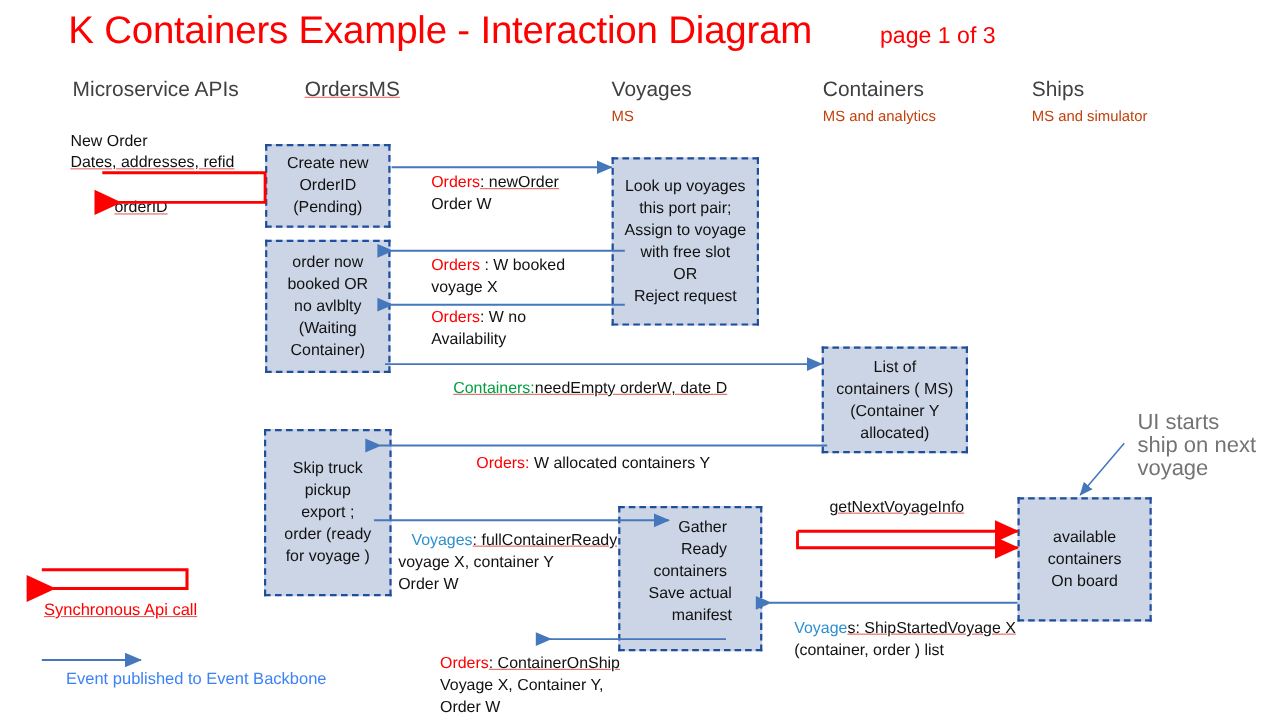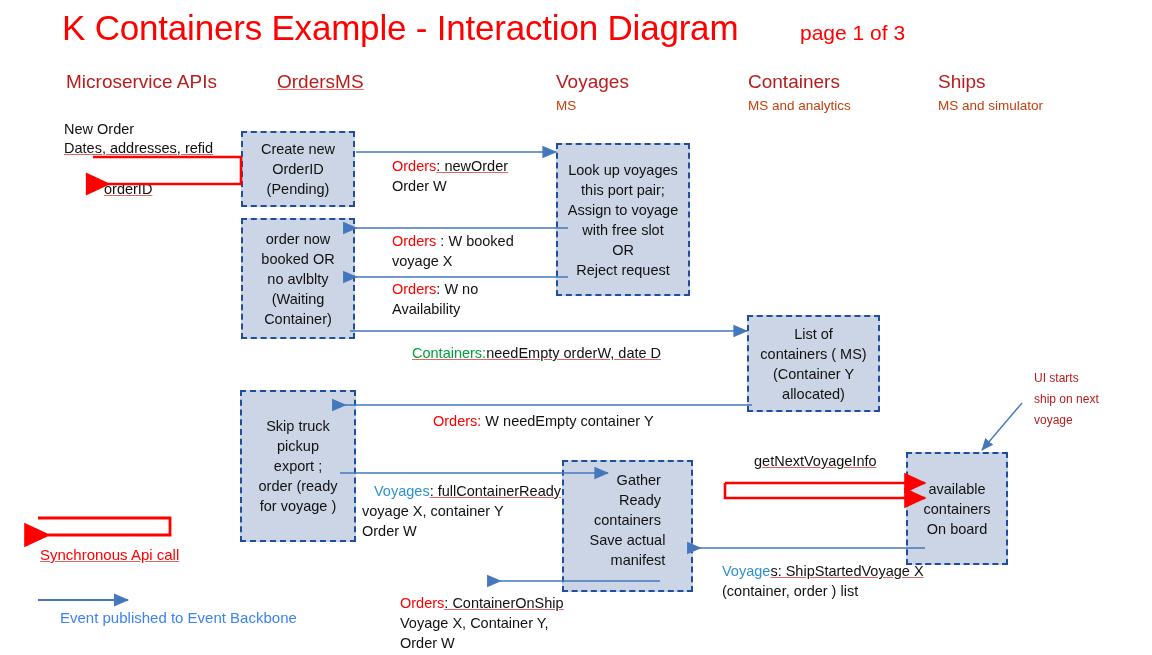--- a/index.html
+++ b/index.html
@@ -30,21 +30,21 @@
   .page-of {
     left: 800px; top: 21px;
     font-size: 21px;
     color: #ff0000;
     white-space: nowrap;
   }
 
   
   .col-head {
     font-size: 19px;
-    color: #b91c1c;
+    color: #404040;
     white-space: nowrap;
   }
   .col-head.underlined { text-decoration: underline; text-decoration-color: #ff6666; }
   .col-sub {
     font-size: 13.5px;
     color: #c2410c;
     white-space: nowrap;
     text-align: right;
   }
 
@@ -79,22 +79,22 @@
   .u { text-decoration: underline; text-decoration-color: #e06666; }
 
   .legend-text {
     font-size: 15px;
     white-space: nowrap;
   }
   .legend-text.red  { color: #ff0000; }
   .legend-text.blue { color: #3b82f6; }
 
   .anno {
-    font-size: 12px;
-    color: #b91c1c;
+    font-size: 20px;
+    color: #737373;
     line-height: 1.42;
     white-space: nowrap;
   }
 
   svg.overlay {
     position: absolute;
     left: 0; top: 0;
     width: 1152px; height: 655px;
     pointer-events: none;
   }
@@ -163,38 +163,38 @@
   </div>
 
   <div class="abs pbox split" style="left:562px; top:460px; width:131px; height:132px;text-align:right;">
     <span style="white-space:pre-line;">Gather
 Ready
 containers</span>
     <span class="grp2" style="white-space:pre-line;">Save actual
 manifest</span>
   </div>
 
-  <div class="abs pbox" style="left:906px; top:452px; width:102px; height:113px;">
+  <div class="abs pbox" style="left:925px; top:452px; width:122px; height:113px;">
     <span style="white-space:pre-line;">available
 containers
 On board</span>
   </div>
 
   <div class="abs lbl" style="left:392px; top:157px;"><span class="k-red">Orders</span><span class="u">: newOrder</span></div>
   <div class="abs lbl" style="left:392px; top:177px;">Order W</div>
 
   <div class="abs lbl" style="left:392px; top:232px;"><span class="k-red">Orders</span><span> : W booked</span></div>
   <div class="abs lbl" style="left:392px; top:252px;">voyage X</div>
 
   <div class="abs lbl" style="left:392px; top:280px;"><span class="k-red">Orders</span><span>:  W no</span></div>
   <div class="abs lbl" style="left:392px; top:300px;">Availability</div>
 
   <div class="abs lbl" style="left:412px; top:344px;"><span class="k-green u">Containers:</span><span class="u">needEmpty orderW, date D</span></div>
 
-  <div class="abs lbl" style="left:433px; top:412px;"><span class="k-red">Orders:</span><span>  W needEmpty  container Y</span></div>
+  <div class="abs lbl" style="left:433px; top:412px;"><span class="k-red">Orders:</span><span>  W allocated  containers Y</span></div>
 
   <div class="abs lbl" style="left:374px; top:482px;"><span class="k-blue">Voyages</span><span class="u">:  fullContainerReady</span></div>
   <div class="abs lbl" style="left:362px; top:502px;">voyage X, container Y</div>
   <div class="abs lbl" style="left:362px; top:522px;">Order W</div>
 
   <div class="abs lbl" style="left:754px; top:452px;"><span class="u">getNextVoyageInfo</span></div>
 
   <div class="abs lbl" style="left:722px; top:562px;"><span class="k-blue">Voyage</span><span class="u">s: ShipStartedVoyage X</span></div>
   <div class="abs lbl" style="left:722px; top:582px;">(container, order ) list</div>
 

